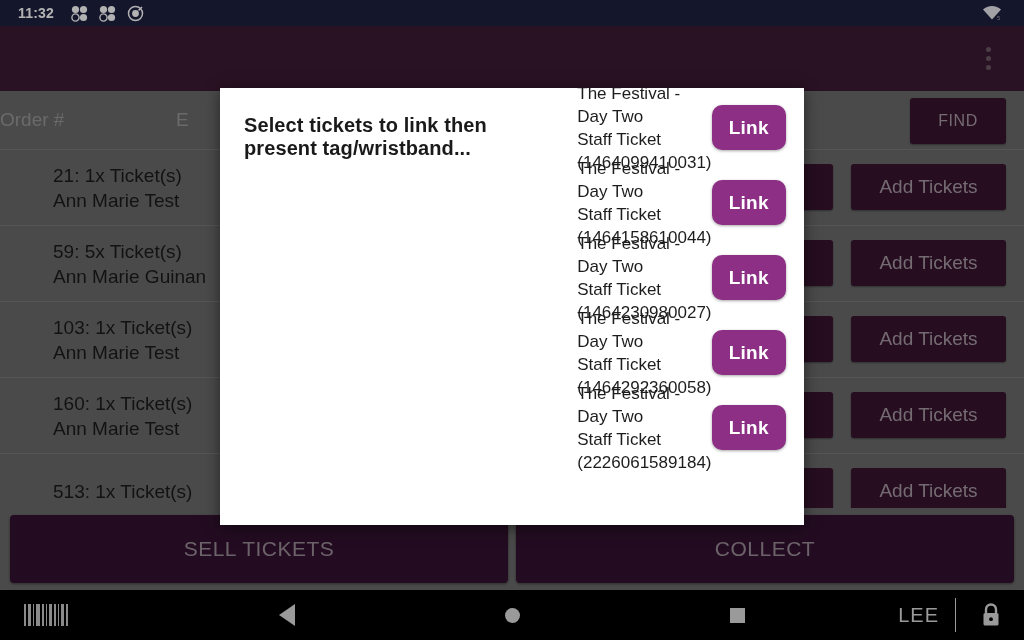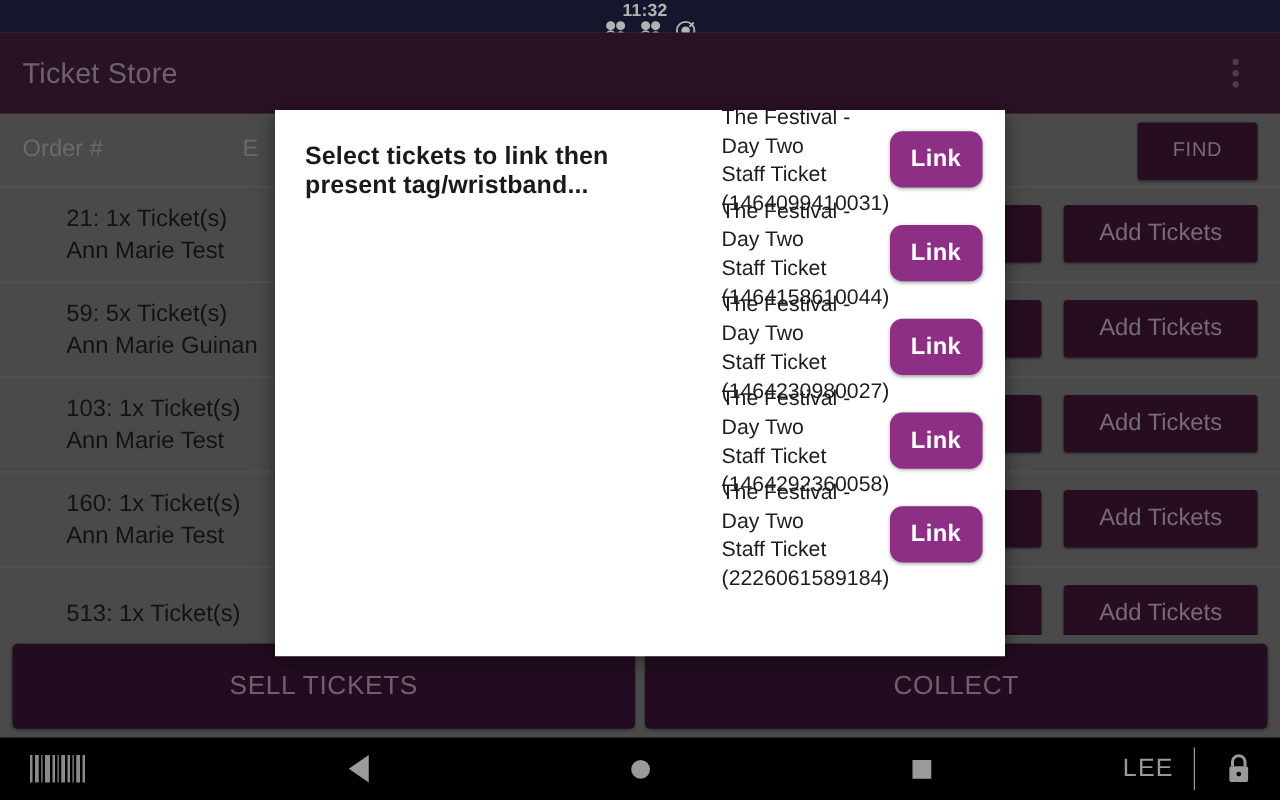--- a/index.html
+++ b/index.html
@@ -17,21 +17,20 @@
   }
 
   
   .statusbar {
     position: absolute; top: 0; left: 0;
     width: 1024px; height: 26px;
     background: #1d2040;
     display: flex; align-items: center;
     padding: 0 10px;
     color: #ffffff;
-    flex-direction: column;
   }
   .status-clock {
     font-size: 14px; font-weight: bold;
     letter-spacing: .2px;
     margin-left: 8px;
   }
   .status-icons-left {
     display: flex; align-items: center; gap: 11px;
     margin-left: 17px;
   }
@@ -76,21 +75,21 @@
   }
   .col-header {
     position: relative;
     height: 58px;
     display: flex; align-items: center;
   }
   .col-header .ch {
     color: #989898;
     font-size: 19px;
   }
-  .ch-order  { margin-left: 18px; width: 176px; }
+  .ch-order  { width: 176px; }
   .ch-event  { width: 560px; }
   .ch-ref    { width: 120px; }
   .find-btn {
     position: absolute; right: 18px; top: 7px;
     width: 96px; height: 46px;
     background: #37142f;
     border-radius: 3px;
     color: #a89aa4;
     font-size: 16px;
     display: flex; align-items: center; justify-content: center;
@@ -278,21 +277,20 @@
     <span class="status-spacer"></span>
     <span class="status-icons-right">
       <svg class="sicon" width="20" height="16" viewBox="0 0 20 16">
         <path d="M10 14.5 L1 4.5 a13 13 0 0 1 18 0 Z" fill="#e7e7ee"></path>
         <text x="15" y="15" font-size="6" fill="#9a9aa8" font-family="sans-serif">5</text>
       </svg>
     </span>
   </div>
 
   <div class="appbar">
-    <span class="appbar-title">Ticket Store</span>
     <span class="appbar-spacer"></span>
     <span class="overflow-btn">
       <i></i>
         <i></i>
         <i></i>
     </span>
   </div>
 
   <div class="content">
 

